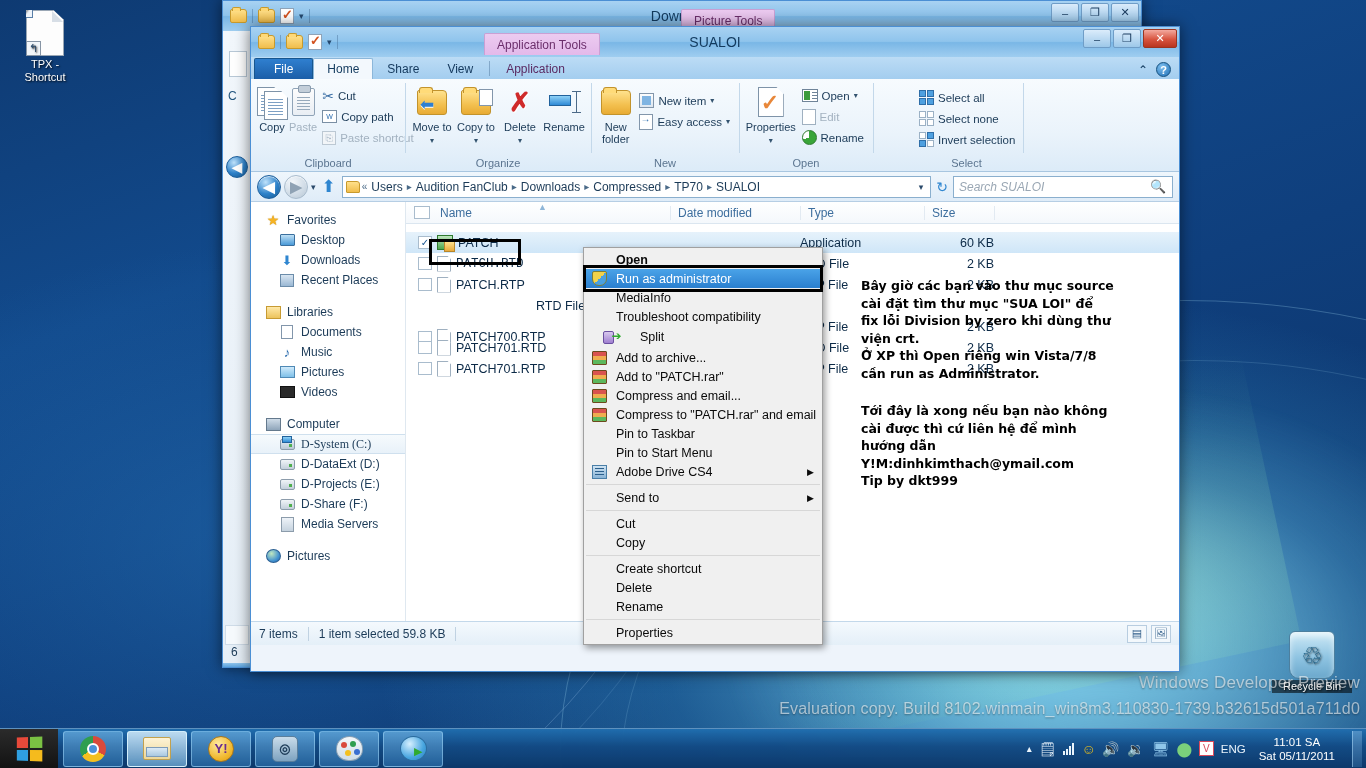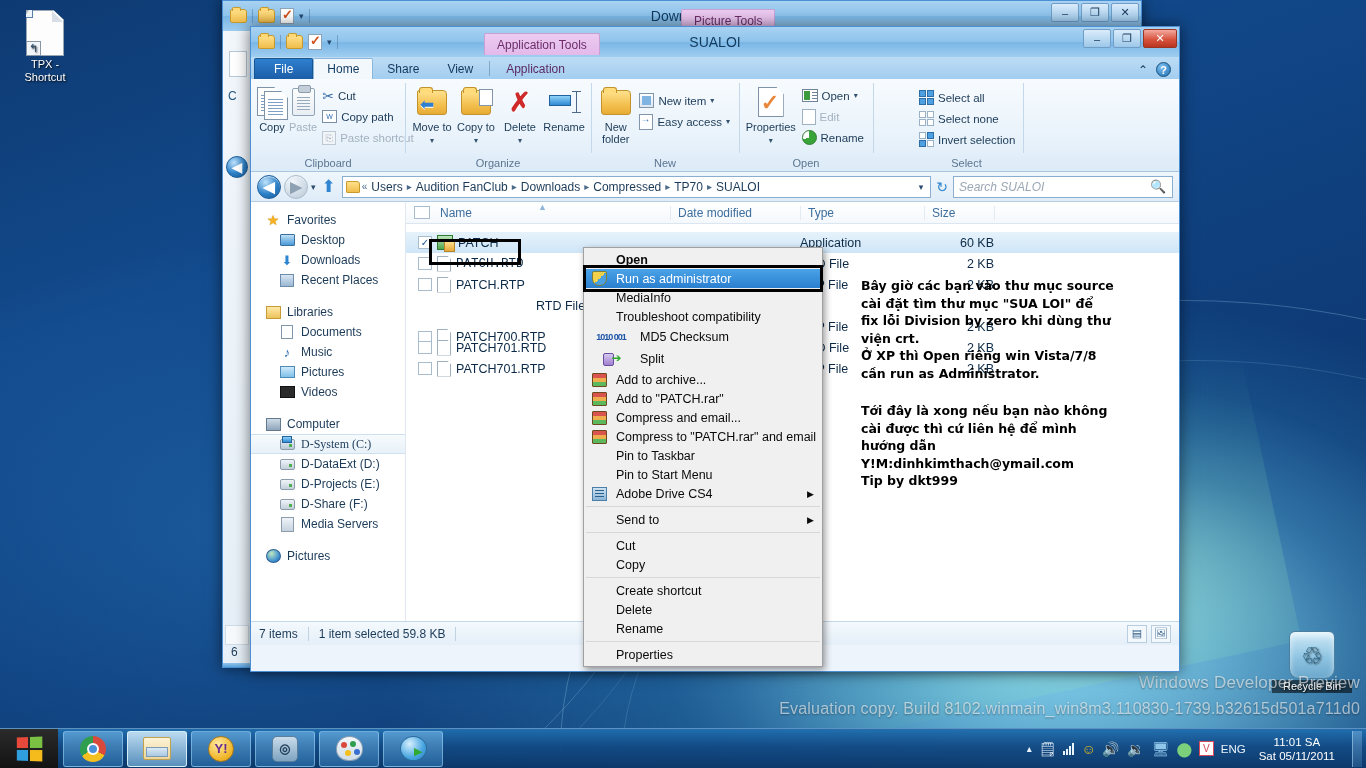--- a/index.html
+++ b/index.html
@@ -866,26 +866,20 @@
   <div class="ci">
     <span class="ciicon"></span>
     <span class="lbl">MediaInfo</span>
   </div>
   <div class="ci">
     <span class="ciicon"></span>
     <span class="lbl">Troubleshoot compatibility</span>
   </div>
   <div class="ci tall">
     <span class="ciicon" style="flex:0 0 42px;">
-        <span class="md5">1010 001</span>
-      </span>
-    <span class="lbl">MD5 Checksum</span>
-  </div>
-  <div class="ci tall">
-    <span class="ciicon" style="flex:0 0 42px;">
         <span class="splitico"></span>
       </span>
     <span class="lbl">Split</span>
   </div>
   <div class="ci">
     <span class="ciicon">
         <span class="rar"></span>
       </span>
     <span class="lbl">Add to archive...</span>
   </div>

